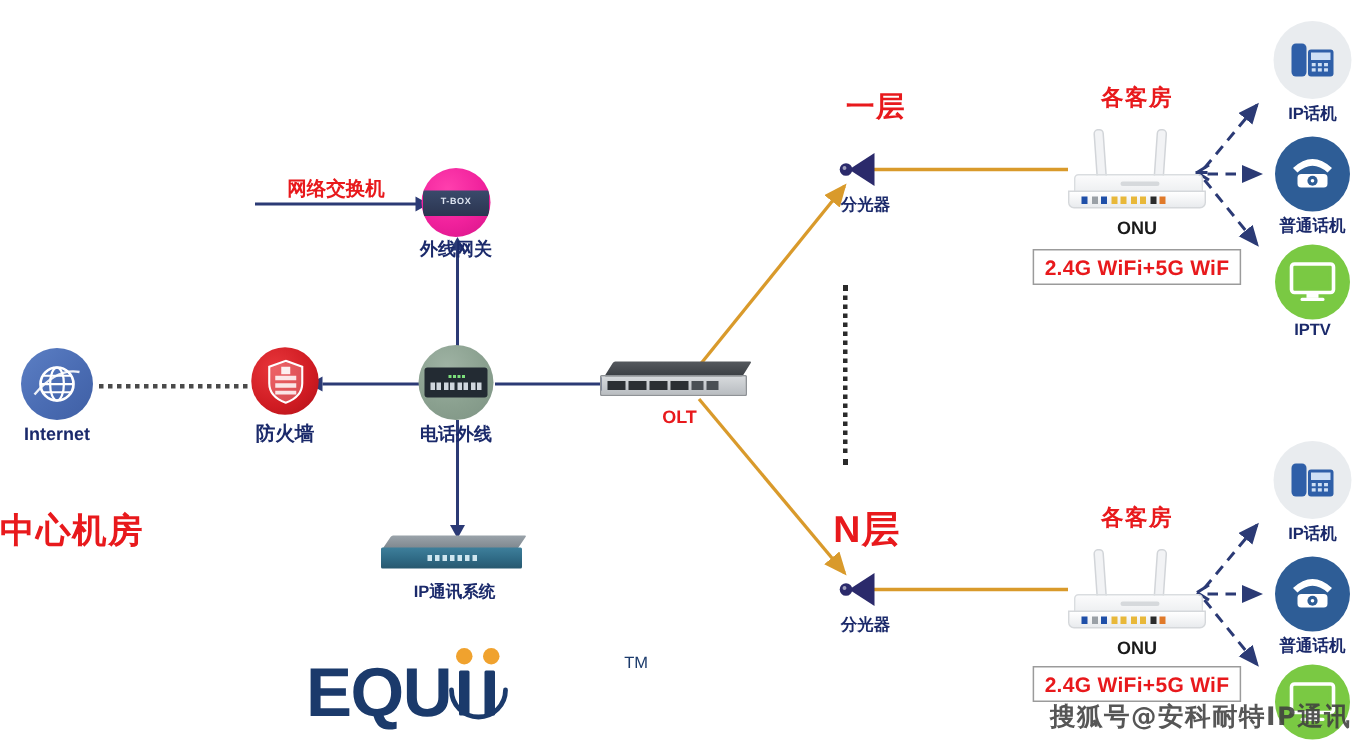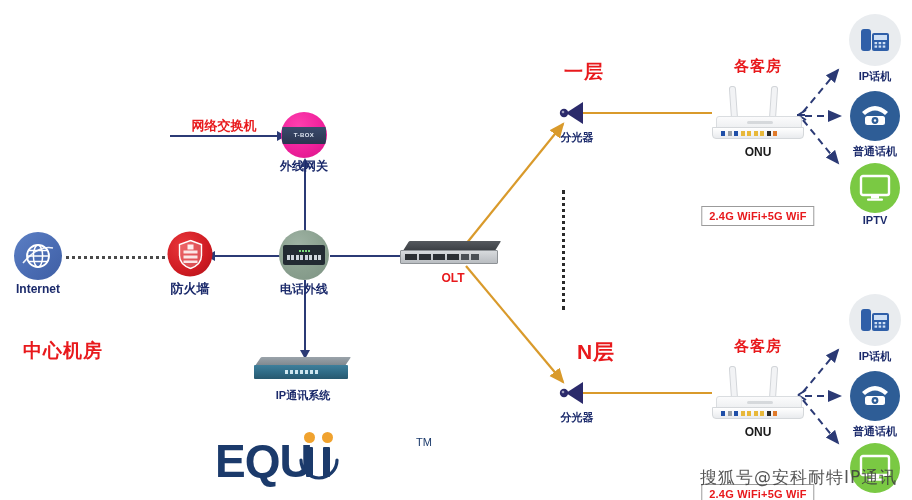--- a/index.html
+++ b/index.html
@@ -34,31 +34,31 @@
   .ah-right{border-left:9px solid #2b3a75;border-top:5px solid transparent;border-bottom:5px solid transparent;}
   .ah-left{border-right:9px solid #2b3a75;border-top:5px solid transparent;border-bottom:5px solid transparent;}
   .ah-up{border-bottom:9px solid #2b3a75;border-left:5px solid transparent;border-right:5px solid transparent;}
   .ah-down{border-top:9px solid #2b3a75;border-left:5px solid transparent;border-right:5px solid transparent;}
 
   
   .splitter{position:absolute;transform:translate(-50%,-50%);}
 
   
   .wifi-box{position:absolute;transform:translateX(-50%);border:1.5px solid #9b9b9b;
-            color:#e8191c;font-size:11px;font-weight:bold;padding:3px 7px;background:#fff;
-            white-space:nowrap;letter-spacing:.2px;margin-top:40px;}
+            color:#e8191c;font-size:14px;font-weight:bold;padding:3px 7px;background:#fff;
+            white-space:nowrap;letter-spacing:.2px;}
 
   
   #logo{position:absolute;left:200px;top:428px;width:230px;height:62px;}
   #logo .txt{position:absolute;top:6px;color:#1b3a6b;font-weight:bold;
              font-size:46px;letter-spacing:-1px;font-family:"Liberation Sans",sans-serif;}
   #logo .tm{position:absolute;right:-2px;top:8px;color:#1b3a6b;font-size:11px;font-weight:normal;}
 
   
-  #watermark{position:absolute;left:700px;top:466px;color:#3f3f3f;font-weight:normal;
+  #watermark{position:absolute;left:700px;top:466px;color:#3f3f3f;font-weight:bold;
              font-size:17px;letter-spacing:1px;opacity:.88;white-space:nowrap;
              font-family:"DejaVu Sans",sans-serif;}
 
   .rack{position:absolute;transform:translate(-50%,-50%);}
 </style>
 </head>
 <body>
 
 <div id="stage">
 
@@ -161,21 +161,21 @@
   <div class="badge tbox" style="left:304px;top:135px;width:46px;height:46px;">
     <div style="width:44px;height:17px;background:linear-gradient(180deg,#3a4a6b 0%,#2b3550 100%);
                 display:flex;align-items:center;justify-content:center;">
       <span style="color:#dfe6f2;font-size:6px;font-weight:bold;letter-spacing:.4px;">T-BOX</span>
     </div>
   </div>
   <div class="lbl lbl-navy" style="left:304px;top:160px;font-size:12px;">外线网关</div>
 
   <div class="lbl lbl-red" style="left:224px;top:119px;font-size:13px;">网络交换机</div>
 
-  <div class="lbl lbl-red" style="left:63px;top:341px;font-size:19px;letter-spacing:1px;">中心机房</div>
+  <div class="lbl lbl-red" style="left:48px;top:341px;font-size:23px;letter-spacing:1px;">中心机房</div>
 
   <div class="rack" style="left:303px;top:370px;width:98px;height:26px;">
     <div style="position:absolute;left:4px;top:0;width:90px;height:9px;
                 background:linear-gradient(180deg,#9aa3aa 0%,#7d868d 100%);
                 transform:skewX(-34deg);border-radius:1px;"></div>
     <div style="position:absolute;left:0;top:8px;width:94px;height:14px;
                 background:linear-gradient(180deg,#3e7f9b 0%,#2f6a85 55%,#27586f 100%);
                 border-radius:1px;display:flex;align-items:center;justify-content:center;gap:2px;">
       <span style="width:3px;height:4px;background:#cfe6ef;"></span>
       <span style="width:3px;height:4px;background:#cfe6ef;"></span>
@@ -278,21 +278,21 @@
   <div class="badge iptv" style="left:875px;top:188px;width:50px;height:50px;">
     <svg width="32" height="28" viewBox="0 0 32 28">
       <rect x="2" y="2" width="28" height="19" rx="2" fill="none" stroke="#ffffff" stroke-width="2.4"></rect>
       <rect x="5.5" y="5.5" width="21" height="12" fill="#7ac943"></rect>
       <rect x="12" y="22" width="8" height="2.6" fill="#ffffff"></rect>
       <rect x="8" y="24.5" width="16" height="2.2" rx="1" fill="#ffffff"></rect>
     </svg>
   </div>
   <div class="lbl lbl-navy" style="left:875px;top:214px;font-size:11px;">IPTV</div>
 
-  <div class="lbl lbl-red" style="left:578px;top:340px;font-size:21px;letter-spacing:1px;margin-left:18px;">N层</div>
+  <div class="lbl lbl-red" style="left:578px;top:340px;font-size:25px;letter-spacing:1px;">N层</div>
 
   <div class="splitter" style="left:572px;top:393px;width:26px;height:26px;">
     <svg width="26" height="26" viewBox="0 0 26 26">
       <polygon points="24,2 24,24 7,13" fill="#2b2a6b"></polygon>
       <circle cx="5" cy="13" r="4.2" fill="#2b2a6b"></circle>
       <circle cx="4" cy="12" r="1.3" fill="#ffffff" opacity=".55"></circle>
     </svg>
   </div>
   <div class="lbl lbl-navy" style="left:577px;top:411px;font-size:11px;">分光器</div>
 
@@ -357,21 +357,21 @@
   <div class="badge iptv" style="left:875px;top:468px;width:50px;height:50px;">
     <svg width="32" height="28" viewBox="0 0 32 28">
       <rect x="2" y="2" width="28" height="19" rx="2" fill="none" stroke="#ffffff" stroke-width="2.4"></rect>
       <rect x="5.5" y="5.5" width="21" height="12" fill="#7ac943"></rect>
       <rect x="12" y="22" width="8" height="2.6" fill="#ffffff"></rect>
       <rect x="8" y="24.5" width="16" height="2.2" rx="1" fill="#ffffff"></rect>
     </svg>
   </div>
 
   <div id="logo">
-    <span class="txt" style="left:15px;">EQU</span>
+    <span class="txt" style="left:4px;">EQU</span>
 
     <div style="position:absolute;left:96px;top:0;width:44px;height:62px;">
       <div style="position:absolute;left:8px;top:4px;width:11px;height:11px;border-radius:50%;
                   background:#f0a22e;"></div>
       <div style="position:absolute;left:26px;top:4px;width:11px;height:11px;border-radius:50%;
                   background:#f0a22e;"></div>
       <div style="position:absolute;left:10px;top:19px;width:7px;height:30px;background:#1b3a6b;
                   border-radius:1px;"></div>
       <div style="position:absolute;left:27px;top:19px;width:7px;height:30px;background:#1b3a6b;
                   border-radius:1px;"></div>

